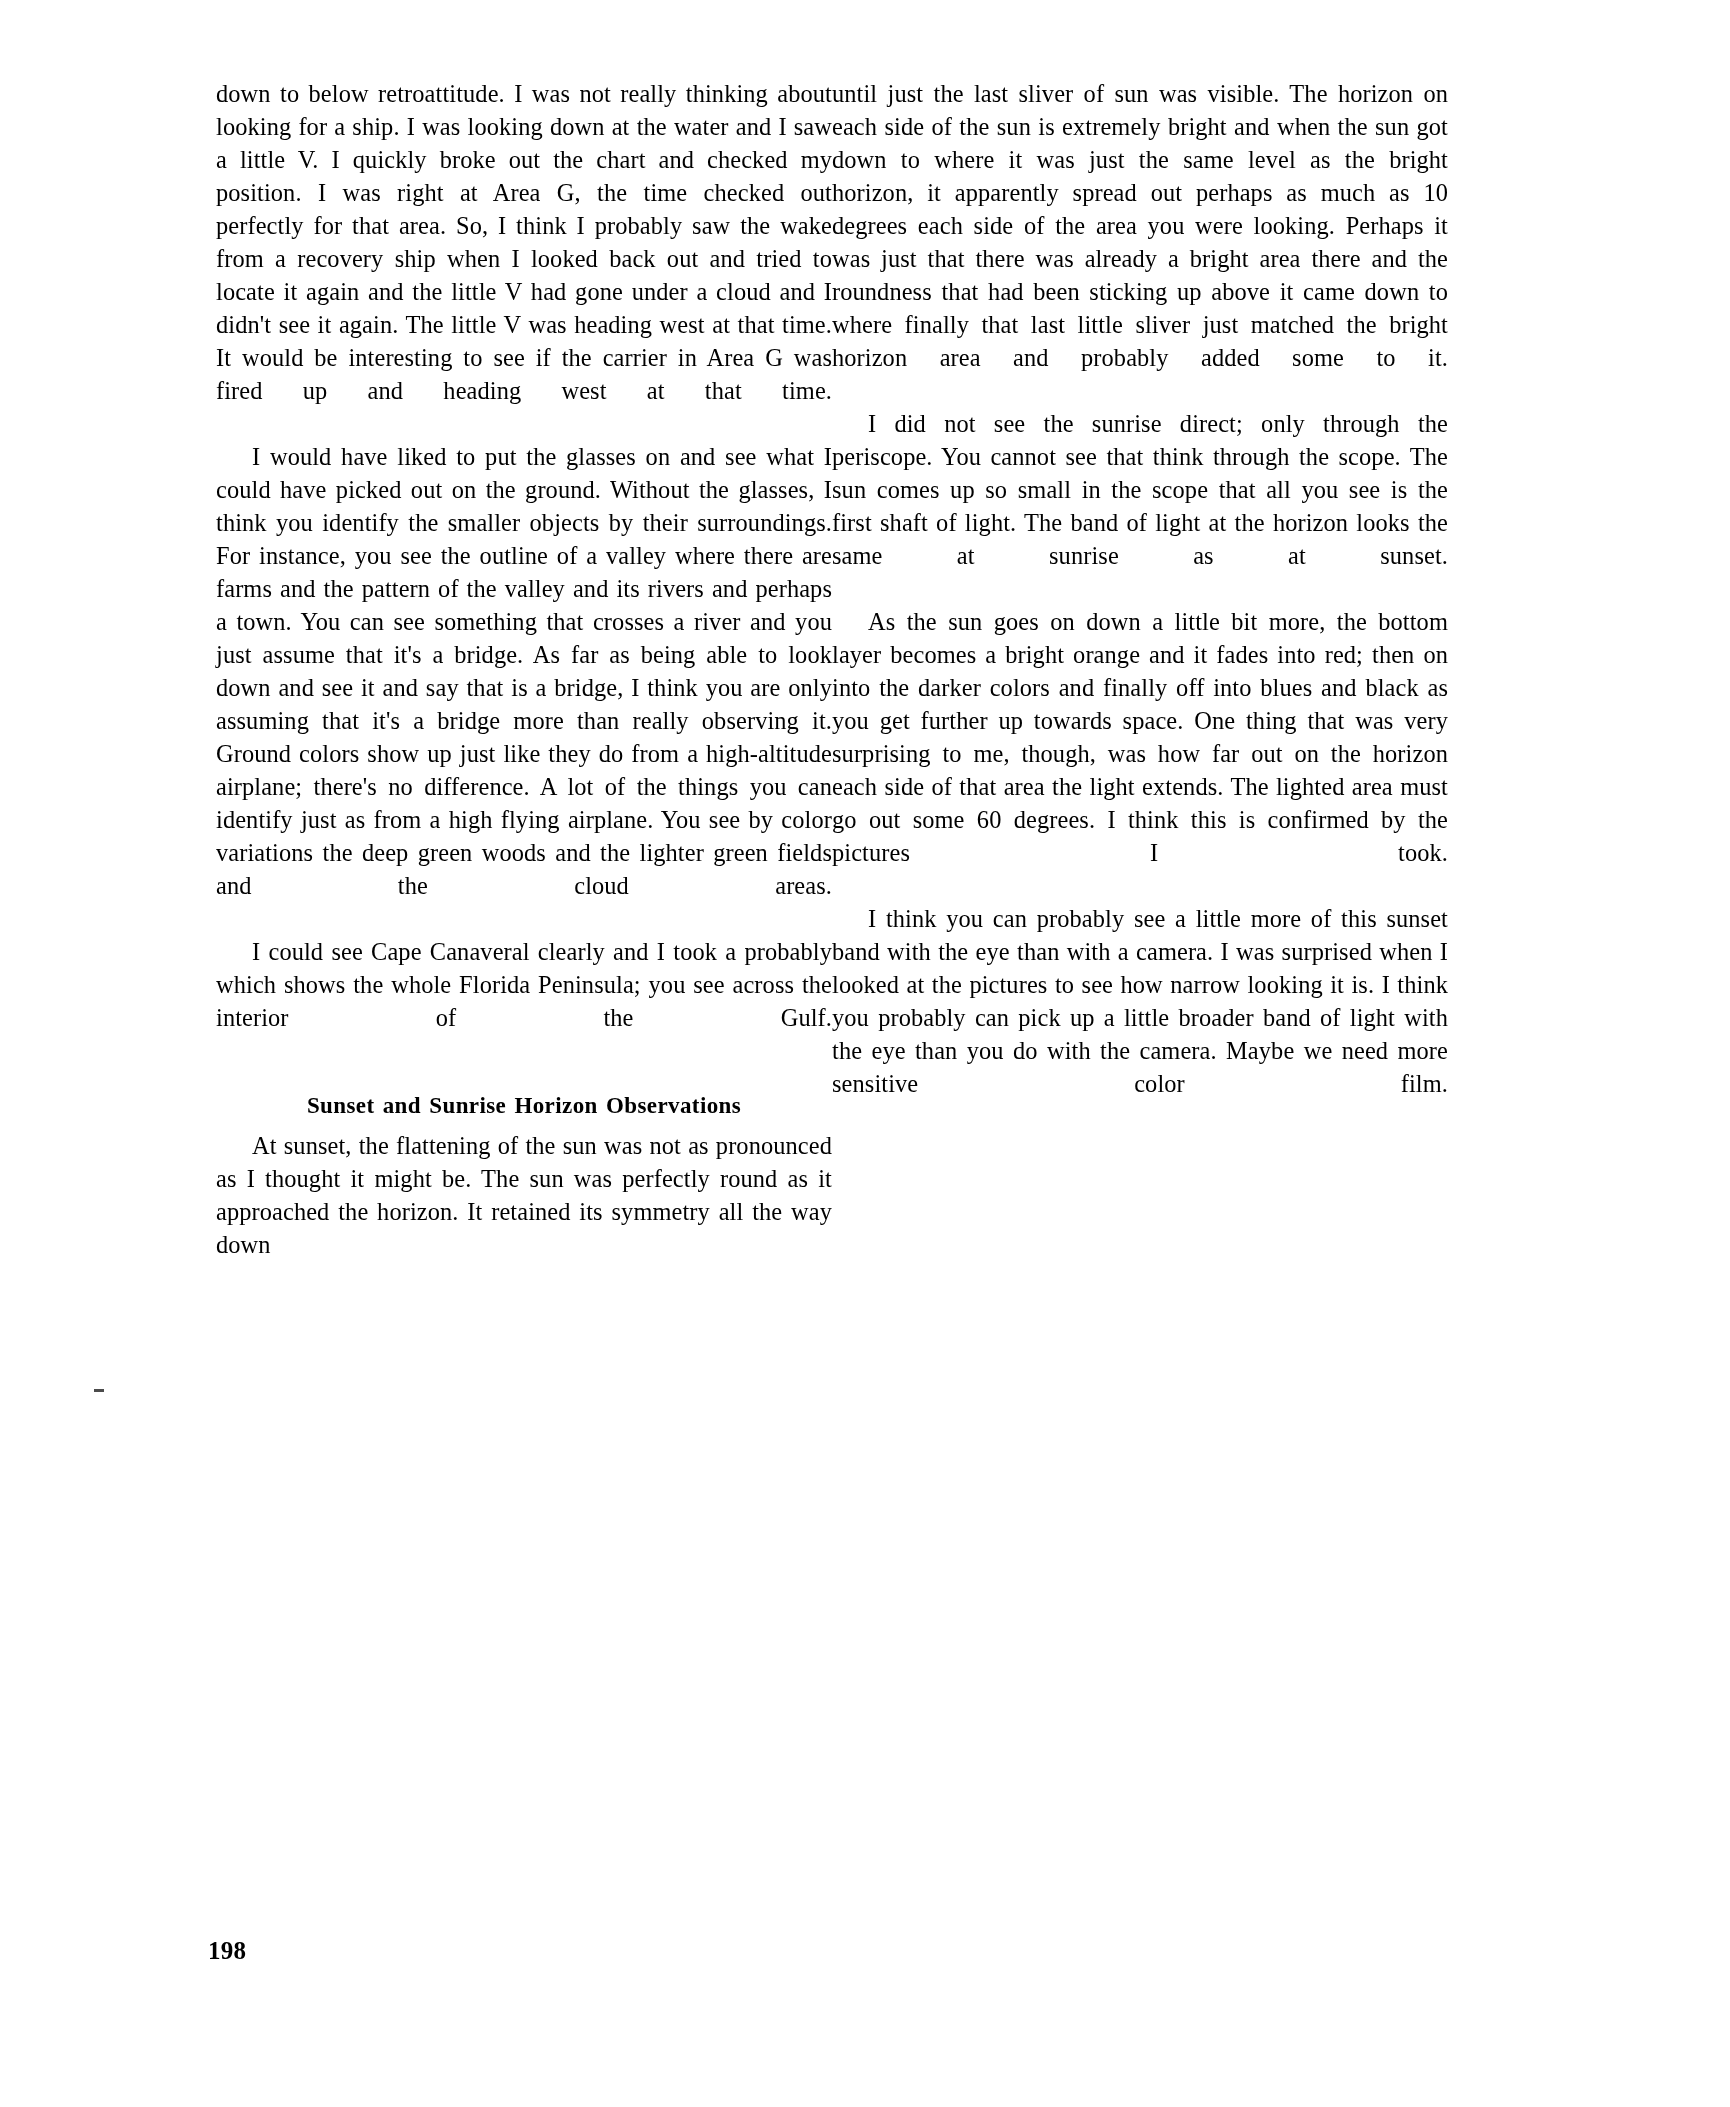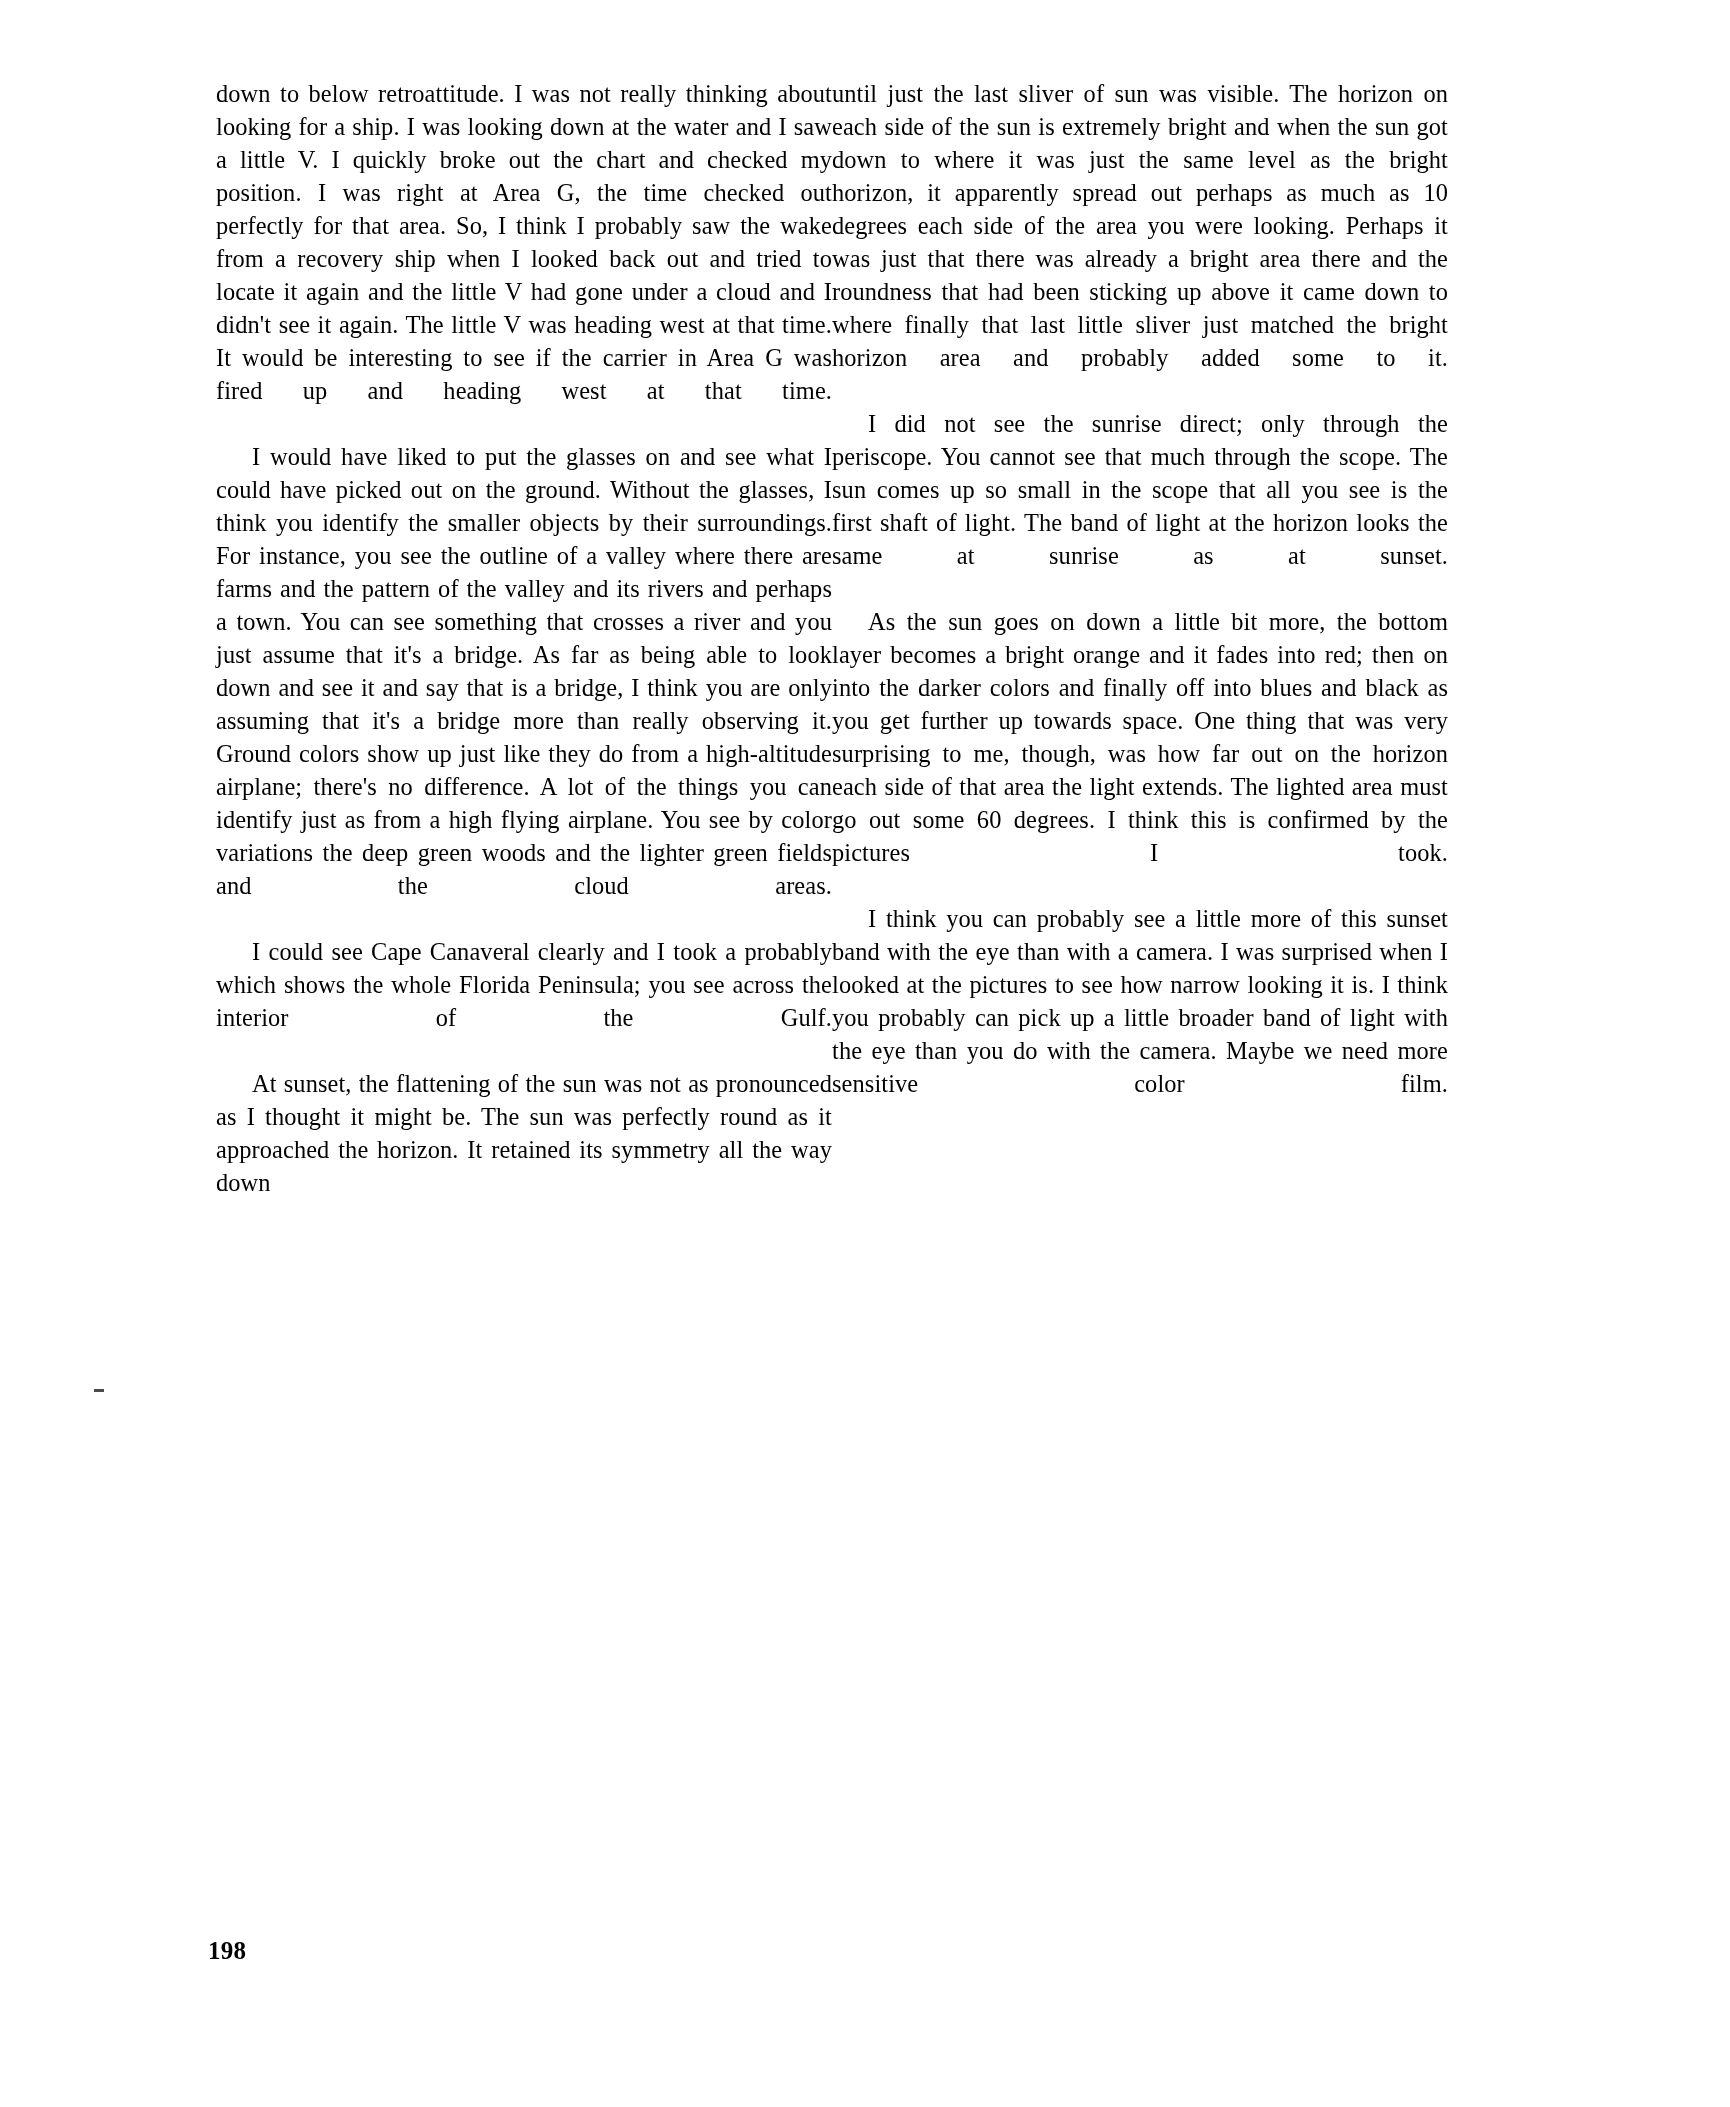--- a/index.html
+++ b/index.html
@@ -98,30 +98,31 @@
   <div class="columns">
 
     <div class="col">
 
       <div class="para">down to below retroattitude. I was not really thinking about looking for a ship. I was looking down at the water and I saw a little V. I quickly broke out the chart and checked my position. I was right at Area G, the time checked out perfectly for that area. So, I think I probably saw the wake from a recovery ship when I looked back out and tried to locate it again and the little V had gone under a cloud and I didn't see it again. The little V was heading west at that time. It would be interesting to see if the carrier in Area G was fired up and heading west at that time.</div>
 
       <div class="para indent">I would have liked to put the glasses on and see what I could have picked out on the ground. Without the glasses, I think you identify the smaller objects by their surroundings. For instance, you see the outline of a valley where there are farms and the pattern of the valley and its rivers and perhaps a town. You can see something that crosses a river and you just assume that it's a bridge. As far as being able to look down and see it and say that is a bridge, I think you are only assuming that it's a bridge more than really observing it. Ground colors show up just like they do from a high-altitude airplane; there's no difference. A lot of the things you can identify just as from a high flying airplane. You see by color variations the deep green woods and the lighter green fields and the cloud areas.</div>
 
       <div class="para indent">I could see Cape Canaveral clearly and I took a probably which shows the whole Florida Peninsula; you see across the interior of the Gulf.</div>
 
+      <div class="section-heading">Sunset and Sunrise Horizon Observations</div>
 
       <div class="para indent">At sunset, the flattening of the sun was not as pronounced as I thought it might be. The sun was perfectly round as it approached the horizon. It retained its symmetry all the way down</div>
 
     </div>
 
     <div class="col">
 
       <div class="para">until just the last sliver of sun was visible. The horizon on each side of the sun is extremely bright and when the sun got down to where it was just the same level as the bright horizon, it apparently spread out perhaps as much as 10 degrees each side of the area you were looking. Perhaps it was just that there was already a bright area there and the roundness that had been sticking up above it came down to where finally that last little sliver just matched the bright horizon area and probably added some to it.</div>
 
-      <div class="para indent">I did not see the sunrise direct; only through the periscope. You cannot see that much through the scope. The sun comes up so small in the scope that all you see is the first shaft of light. The band of light at the horizon looks the same at sunrise as at sunset.</div>
+      <div class="para indent">I did not see the sunrise direct; only through the periscope. You cannot see that think through the scope. The sun comes up so small in the scope that all you see is the first shaft of light. The band of light at the horizon looks the same at sunrise as at sunset.</div>
 
 
       <div class="para indent">As the sun goes on down a little bit more, the bottom layer becomes a bright orange and it fades into red; then on into the darker colors and finally off into blues and black as you get further up towards space. One thing that was very surprising to me, though, was how far out on the horizon each side of that area the light extends. The lighted area must go out some 60 degrees. I think this is confirmed by the pictures I took.</div>
 
       <div class="para indent">I think you can probably see a little more of this sunset band with the eye than with a camera. I was surprised when I looked at the pictures to see how narrow looking it is. I think you probably can pick up a little broader band of light with the eye than you do with the camera. Maybe we need more sensitive color film.</div>
 
     </div>
 
   </div>
 

